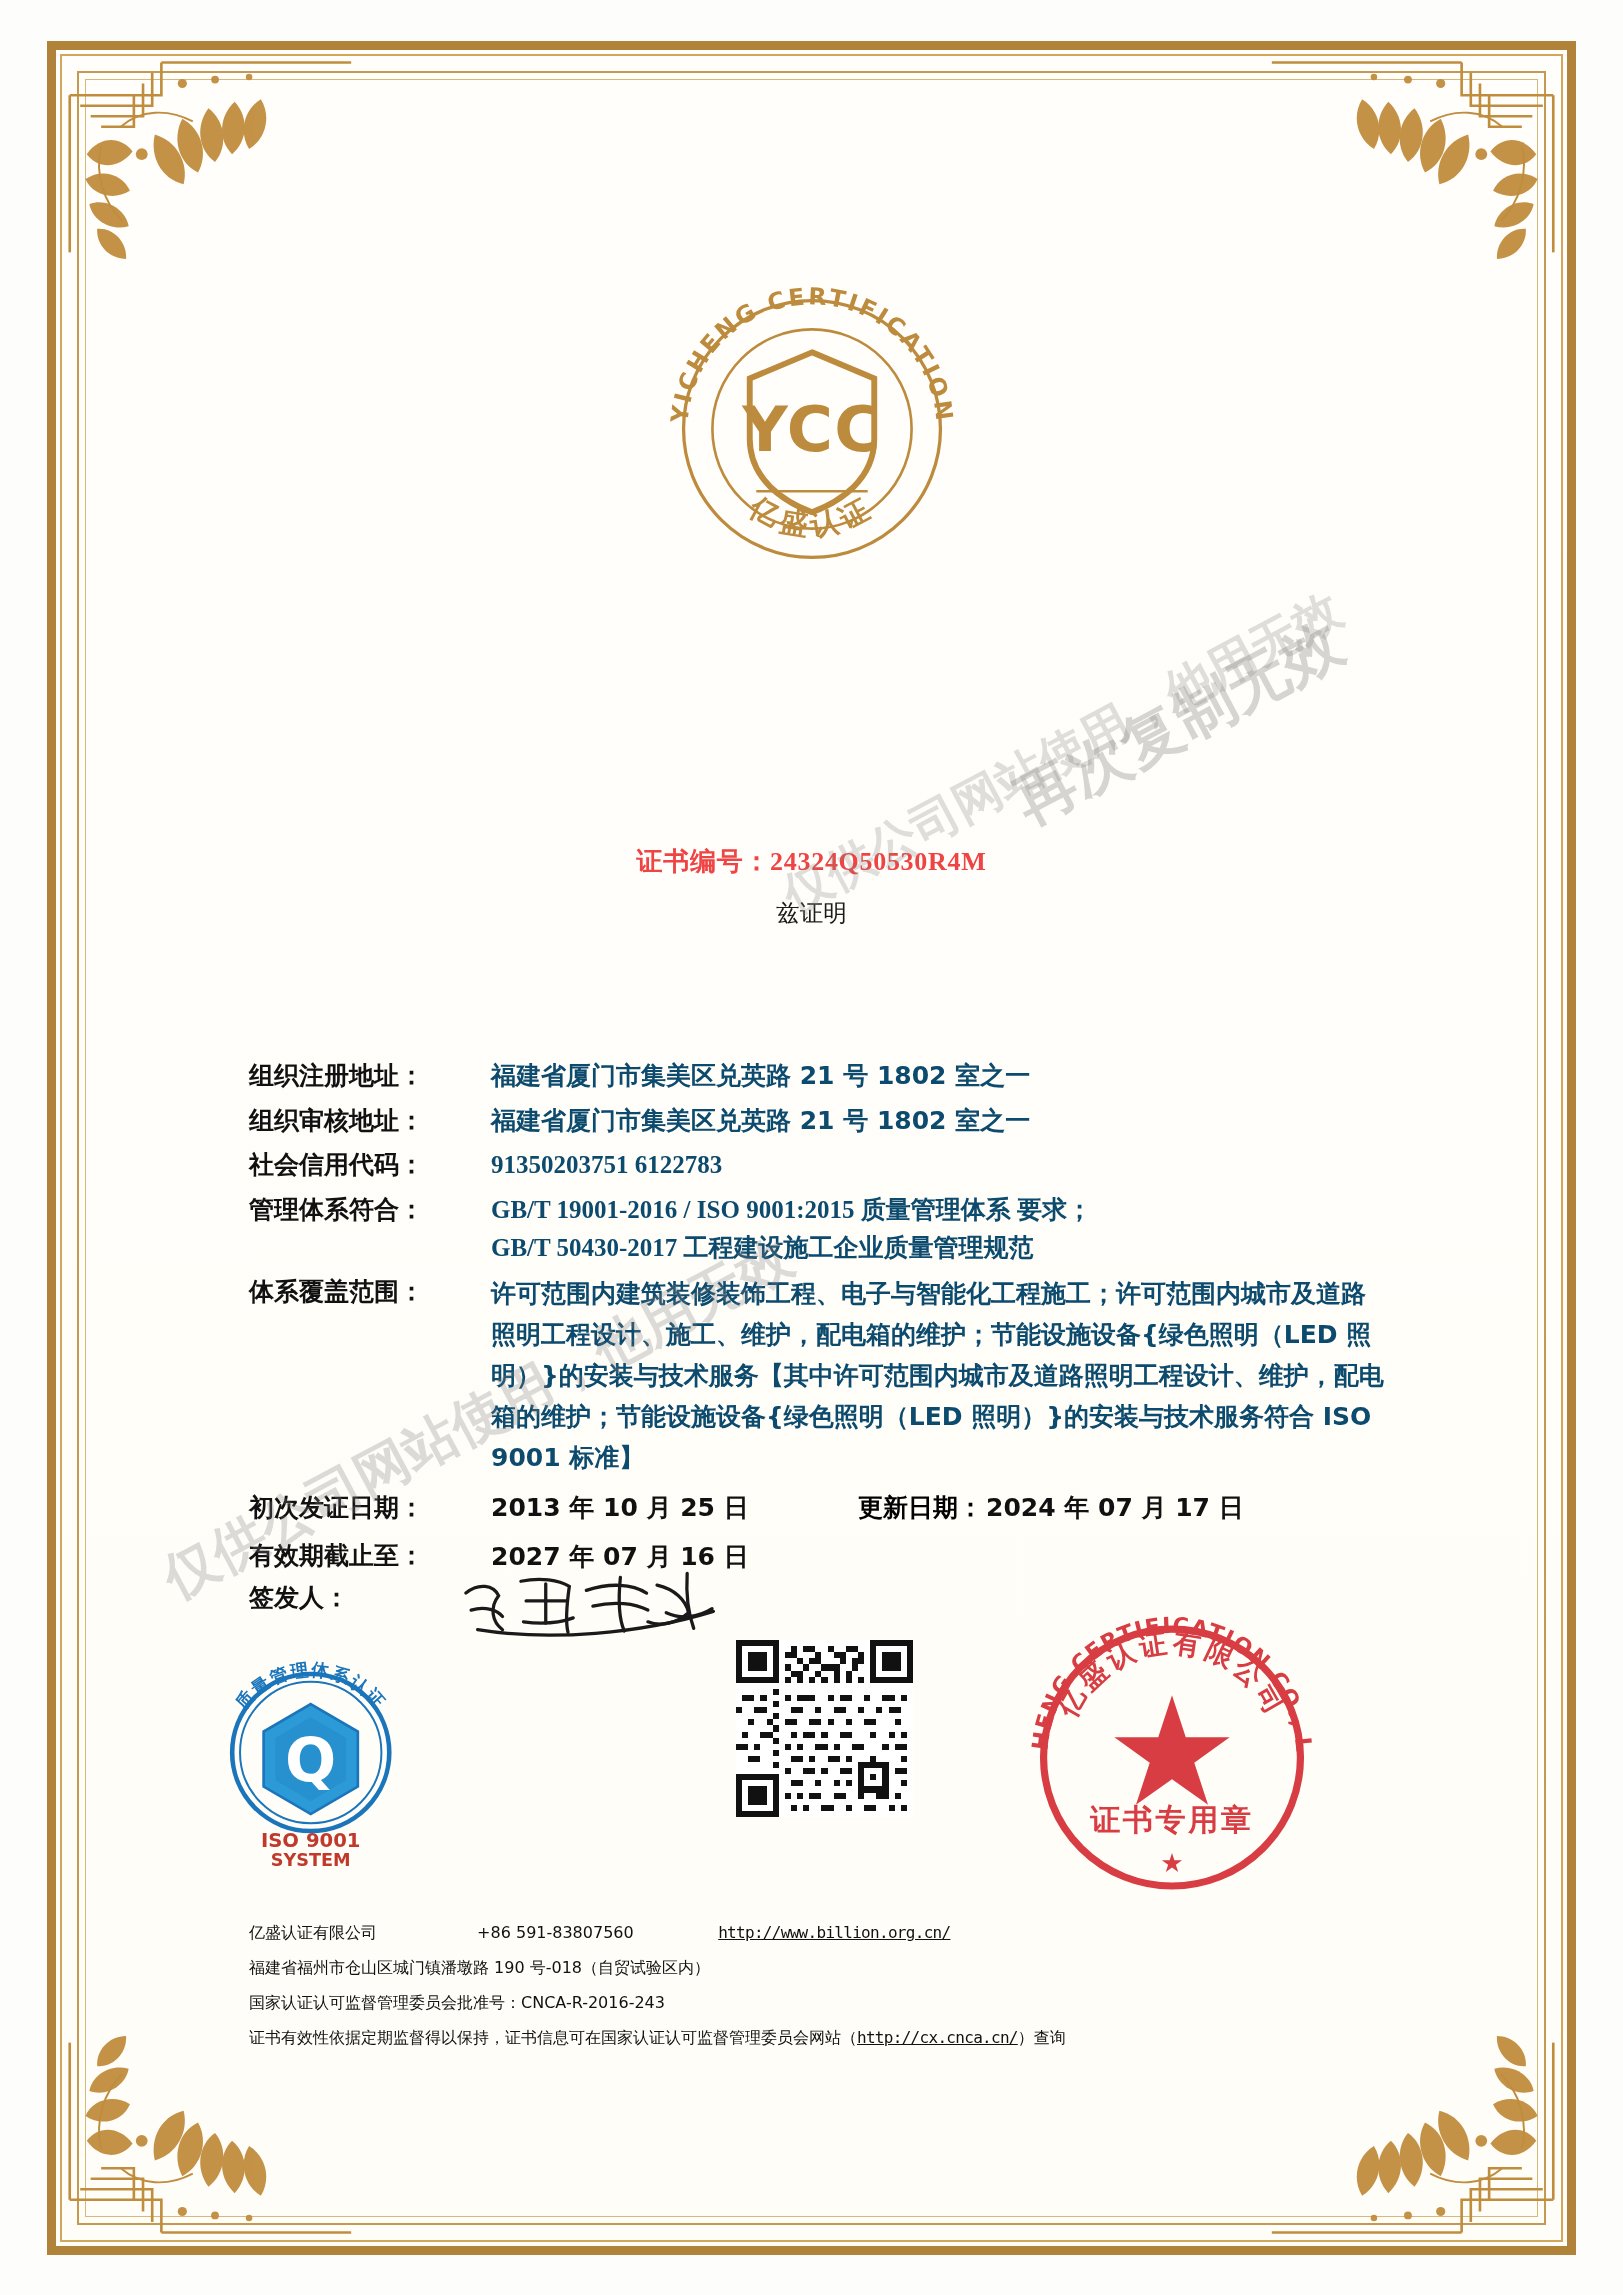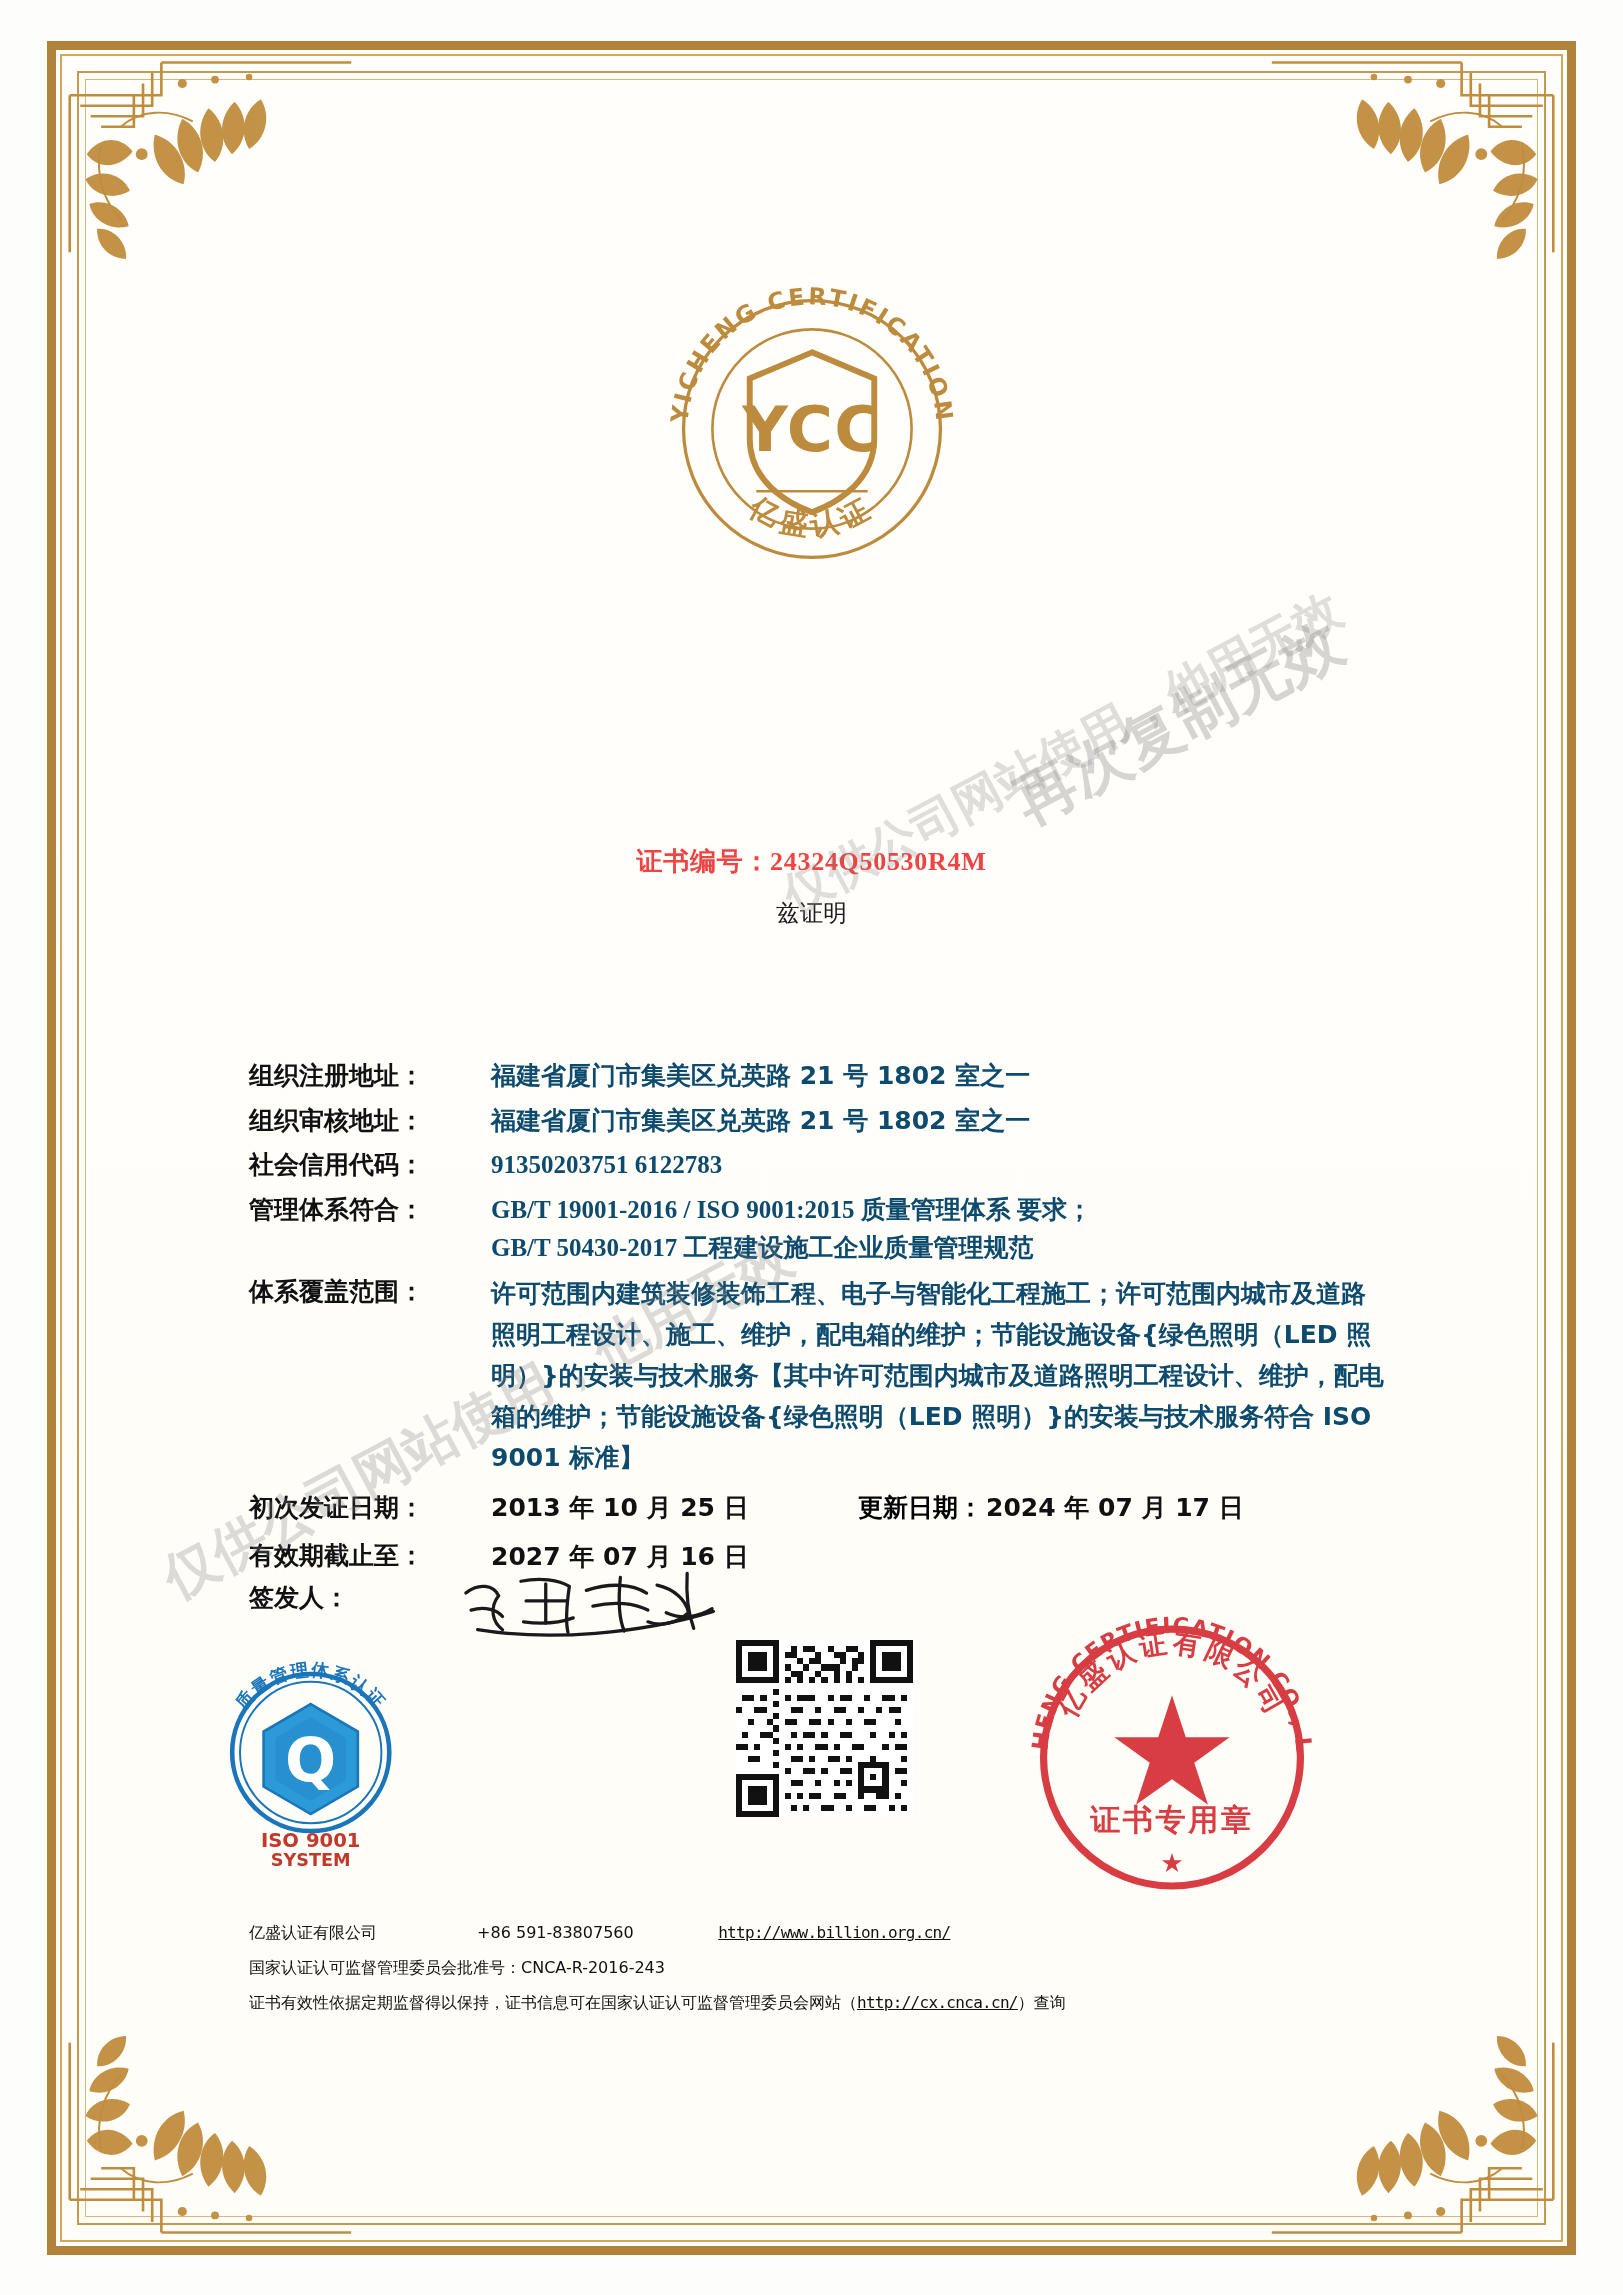--- a/index.html
+++ b/index.html
@@ -686,20 +686,21 @@
       </g>
     </svg>
   </div>
 
   <div class="footer">
     <div class="line1">
       <span class="f-org">亿盛认证有限公司</span>
       <span class="f-tel">+86 591-83807560</span>
       <span class="f-url">http://www.billion.org.cn/</span>
     </div>
+    <div>福建省福州市仓山区城门镇潘墩路 190 号-018（自贸试验区内）</div>
     <div>国家认证认可监督管理委员会批准号：CNCA-R-2016-243</div>
     <div>
       <span>证书有效性依据定期监督得以保持，证书信息可在国家认证认可监督管理委员会网站（</span><span class="mono-u">http://cx.cnca.cn/</span><span>）查询</span>
     </div>
   </div>
 
   <div class="wm wm1">再次复制无效</div>
   <div class="wm wm2">仅供公司网站使用，他用无效</div>
   <div class="wm wm3">仅供公司网站使用，他用无效</div>
 

